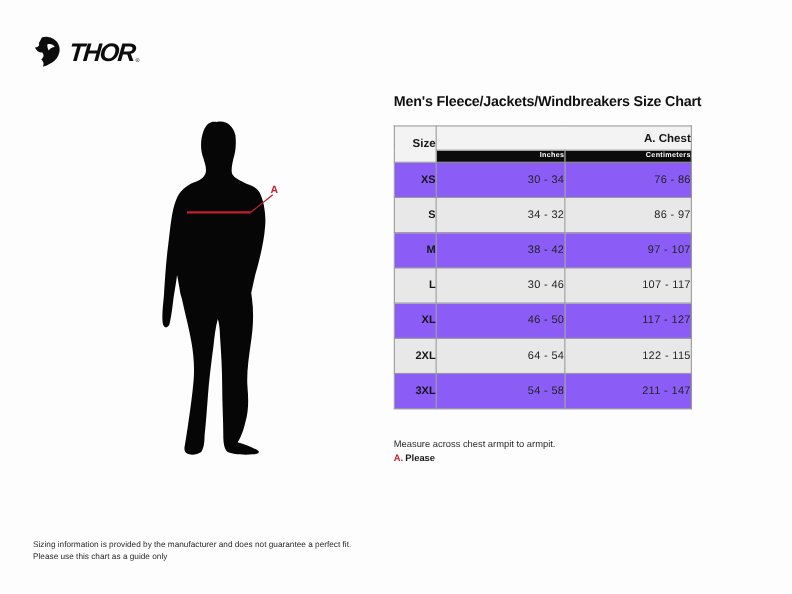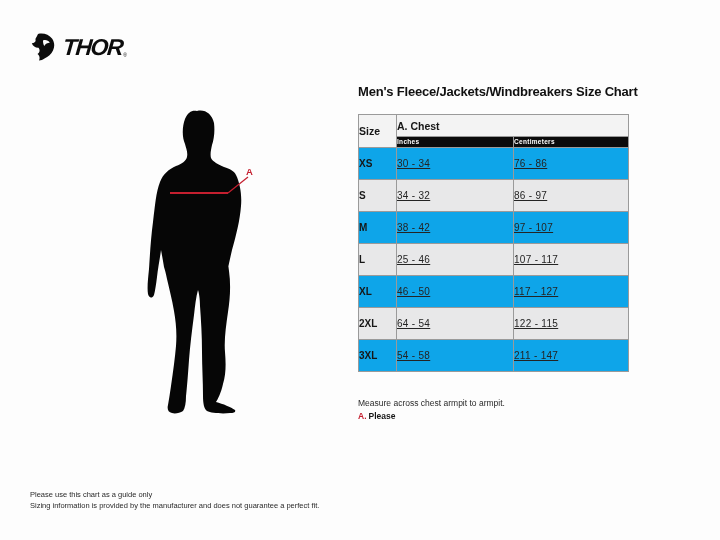--- a/index.html
+++ b/index.html
@@ -16,28 +16,28 @@
 
   
   .figure-wrap { position:absolute; left:130px; top:100px; width:170px; height:320px; }
 
   
   .content { position:absolute; left:330px; top:0; width:280px; height:540px;margin-left:28px; }
   .chart-title { position:absolute; top:84px; left:0; font-size:13px; font-weight:bold;
                  color:#101010; letter-spacing:-0.2px; white-space:nowrap; }
 
   table.size-table { position:absolute; top:114px; left:0; width:270px; border-collapse:collapse; table-layout:fixed; }
-  .size-table th, .size-table td { border:1px solid #9a9a9a; text-align:left; vertical-align:middle; padding:0; }
+  .size-table th, .size-table td { border:1px solid #9a9a9a; text-align:right; vertical-align:middle; padding:0; }
   .head-row th { height:22px; background:#f3f3f3; font-size:10.5px; font-weight:bold; color:#161616; }
   .unit-row th { height:10px; background:#0b0b0b; color:#ffffff; font-size:6.5px; font-weight:bold;
                  letter-spacing:0.3px; line-height:10px; }
-  .data-row { background:#0ea5e9; }
+  .data-row { background:#8b5cf6; }
   .data-row.alt { background:#e8e8e9; }
   .data-row th { height:32px; font-size:10px; font-weight:bold; color:#161616; }
-  .data-row td { font-size:10px; color:#242424; letter-spacing:0.3px;text-decoration:underline; }
+  .data-row td { font-size:10px; color:#242424; letter-spacing:0.3px; }
 
   .measure-heading { position:absolute; top:391px; left:0; font-size:12.5px; font-weight:bold; color:#101010; }
   .measure-item { position:absolute; top:411px; left:0; font-size:8.5px; font-weight:bold; color:#161616; }
   .measure-key { color:#c41f2f; margin-right:2px; }
   .measure-desc { position:absolute; top:398px; left:0; font-size:8.5px; color:#2a2a2a; font-weight:normal; }
 
   
   .footer { position:absolute; left:30px; top:489px; font-size:7.5px; color:#2a2a2a; line-height:1.5; }
 </style>
 </head>
@@ -107,21 +107,21 @@
           <td>34 - 32</td>
           <td>86 - 97</td>
         </tr>
         <tr class="data-row">
           <th>M</th>
           <td>38 - 42</td>
           <td>97 - 107</td>
         </tr>
         <tr class="data-row alt">
           <th>L</th>
-          <td>25 - 46</td>
+          <td>30 - 46</td>
           <td>107 - 117</td>
         </tr>
         <tr class="data-row">
           <th>XL</th>
           <td>46 - 50</td>
           <td>117 - 127</td>
         </tr>
         <tr class="data-row alt">
           <th>2XL</th>
           <td>64 - 54</td>
@@ -135,17 +135,17 @@
       </tbody>
     </table>
 
     <div class="measure-item">
       <span class="measure-key">A.</span><span class="measure-name">Please</span>
     </div>
     <div class="measure-desc">Measure across chest armpit to armpit.</div>
   </div>
 
   <div class="footer">
+    <div>Sizing information is provided by the manufacturer and does not guarantee a perfect fit.</div>
     <div>Please use this chart as a guide only</div>
-    <div>Sizing information is provided by the manufacturer and does not guarantee a perfect fit.</div>
   </div>
 
 </div>
 
 </body></html>

